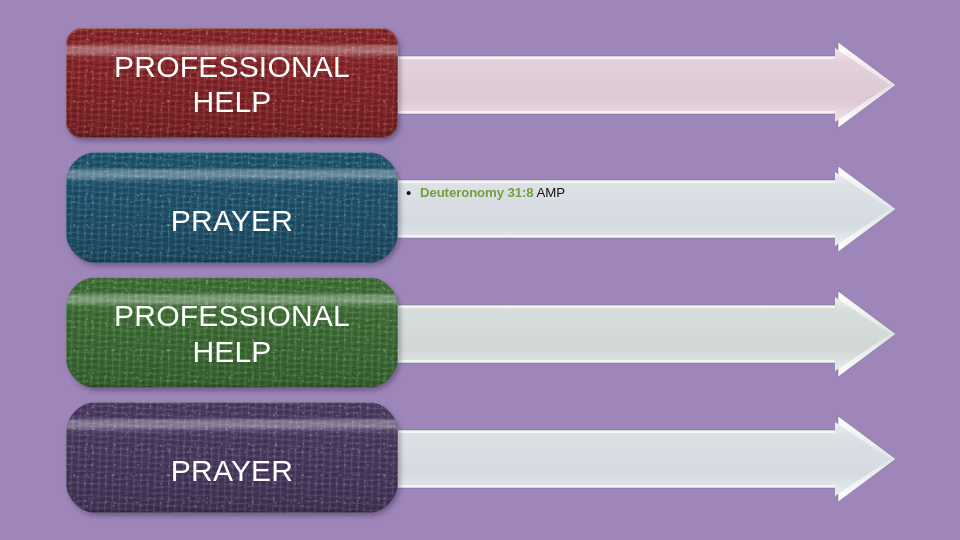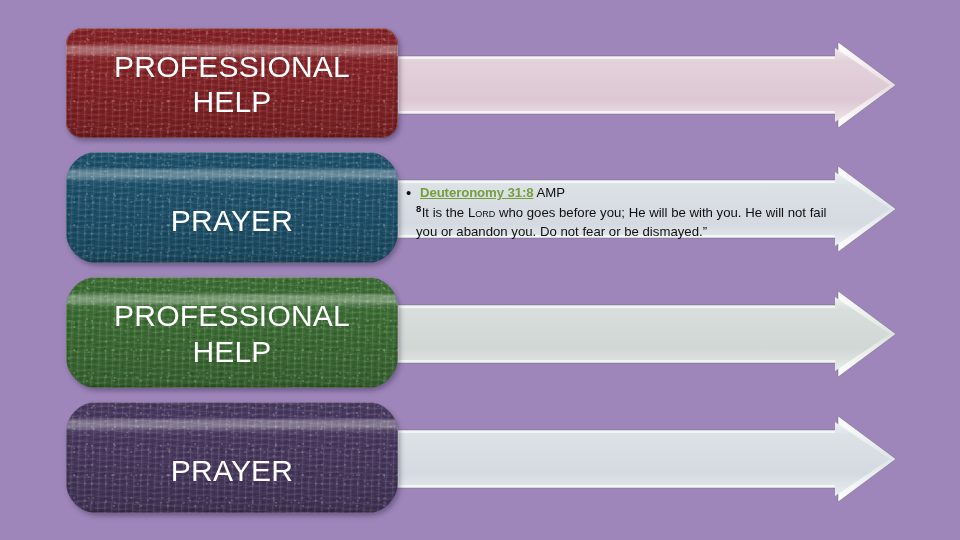--- a/index.html
+++ b/index.html
@@ -68,21 +68,20 @@
     left: 2px;
     top: -1px;
     font-size: 15px;
     line-height: 1.38;
     color: #101010;
   }
 
   .ref {
     color: #74a03c;
     font-weight: bold;
-    text-decoration: underline;
     letter-spacing: -0.1px;
   }
   .ref-plain {
     color: #101010;
   }
   .vnum {
     font-size: 9.5px;
     vertical-align: super;
     font-weight: bold;
     letter-spacing: 0.4px;
@@ -222,23 +221,20 @@
           </linearGradient>
         </defs>
         <polygon points="0,14 442,14 442,0 500,43 442,86 442,72 0,72" fill="url(#b2)" stroke="#5f6670" stroke-width="0.8" stroke-opacity="0.55"></polygon>
         <polygon points="3,17 439,17 439,6 494,43 439,80 439,69 3,69" fill="url(#g2)"></polygon>
       </svg>
     </div>
     <div class="arrow-text">
       <div class="vline">
         <span class="bullet">•</span><span class="ref">Deuteronomy 31:8</span><span class="ref-plain"> </span><span class="ref-plain">AMP</span>
       </div>
-      <div class="vline nobullet">
-        <span class="vnum">8</span><span>It is the </span><span class="smallcaps">Lord</span><span> who goes before you; He will be with you. He will not fail you or abandon you. Do not fear or be dismayed.”</span>
-      </div>
     </div>
     <div class="label-box" style="background:#1d5571;">
       <div class="tex tex-a"></div>
       <div class="tex tex-speck"></div>
       <div class="tex tex-band"></div>
       <div class="tex tex-edge"></div>
       <div class="label-text one-line">PRAYER</div>
     </div>
   </div>
 

